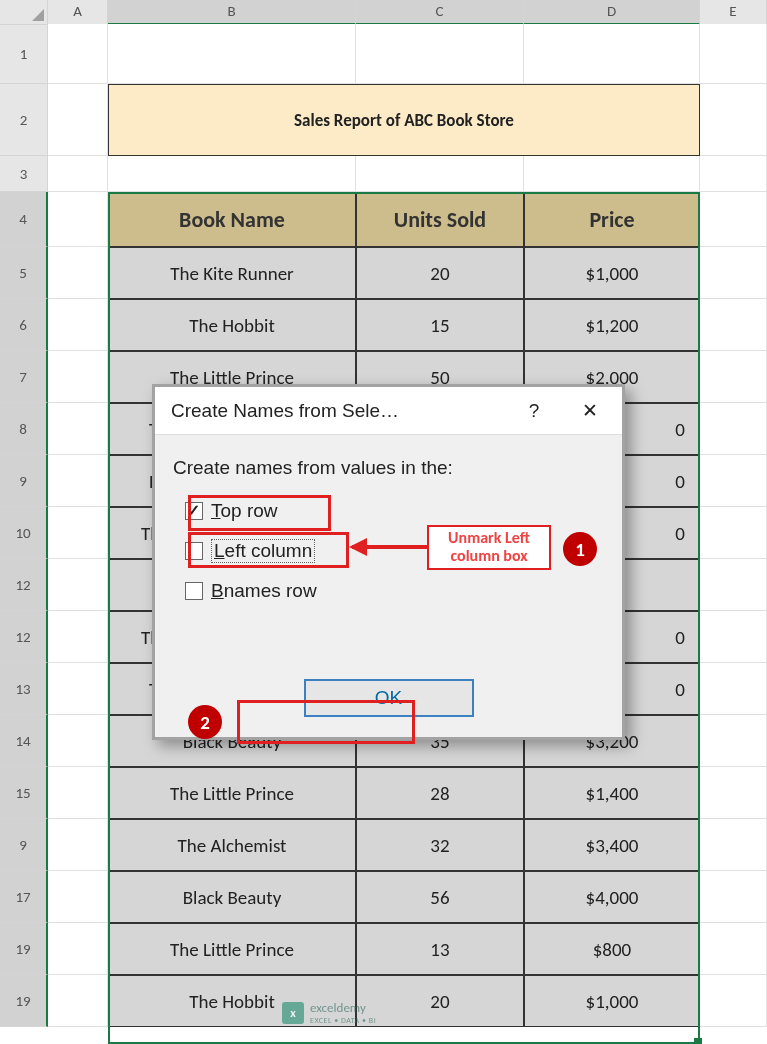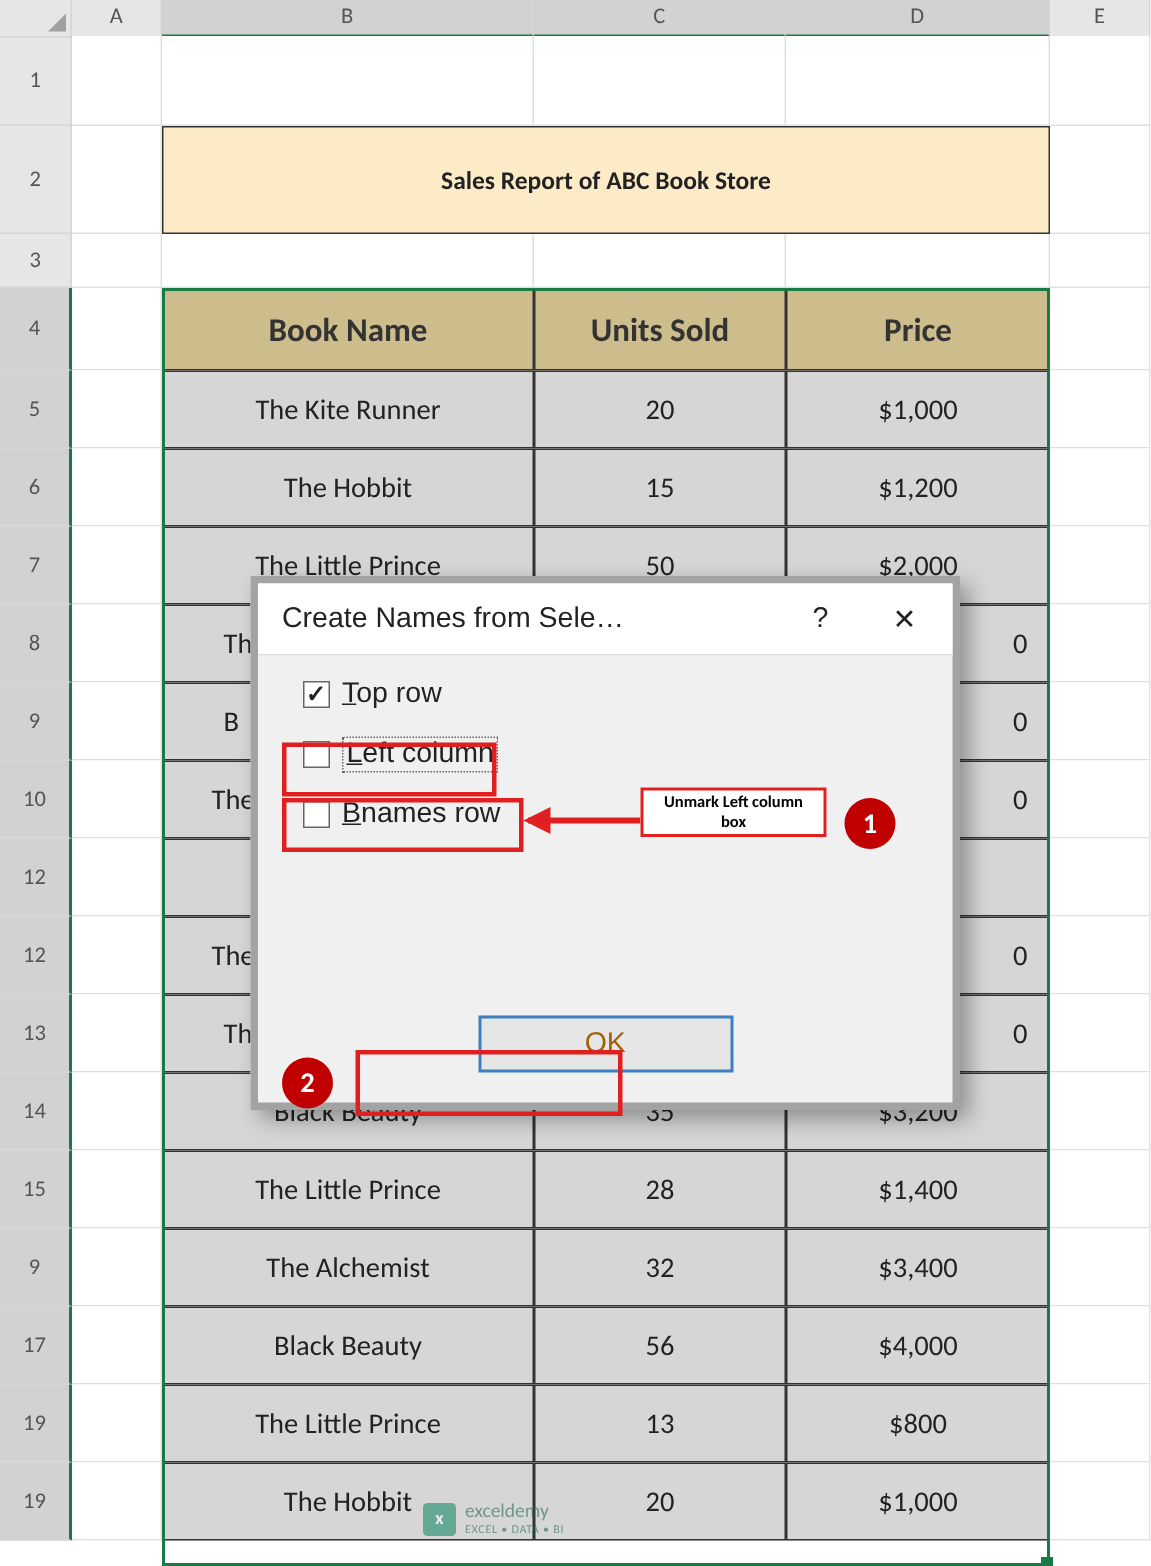--- a/index.html
+++ b/index.html
@@ -138,26 +138,26 @@
     content:"";
     position:absolute;
     right:-4px; bottom:-4px;
     width:8px; height:8px;
     background:#1a7a46;
   }
 
   
   .dialog {
     position: absolute;
-    left: 167px;
+    left: 152px;
     top: 384px;
     width: 473px;
     height: 356px;
     background: #f0f0f0;
-    border: 5px solid #a3a3a3;
+    border: 3px solid #a3a3a3;
     box-shadow: 6px 6px 14px rgba(0,0,0,.35);
     font-family: "Segoe UI", Arial, sans-serif;
     color: #222;
   }
   .dlg-titlebar {
     display: flex;
     align-items: center;
     height: 48px;
     padding: 0 4px 0 16px;
     background: #fff;
@@ -218,21 +218,21 @@
     display: flex;
     gap: 24px;
     justify-content: center;
   }
   .btn {
     width: 170px;
     height: 38px;
     background: #e6e6e6;
     border: 1px solid #999;
     font-size: 19px;
-    color: #a16207;
+    color: #0369a1;
     display: flex; align-items:center; justify-content:center;
     cursor: pointer;
   }
   .btn.default {
     border: 2px solid #3c80c2;
   }
 
   
   .redbox {
     position: absolute;
@@ -243,22 +243,22 @@
   .rbox-leftcol { left: 188px; top: 532px; width: 161px; height: 36px; }
   .rbox-ok { left: 237px; top: 700px; width: 178px; height: 44px; }
 
   .callout {
     position: absolute;
     left: 427px; top: 525px;
     width: 124px;
     padding: 2px 6px;
     border: 2px solid #e02020;
     background: #fff;
-    color: #000000;
-    font-size: 11px;
+    color: #ef4444;
+    font-size: 16px;
     font-weight: 700;
     text-align: center;
     line-height: 1.15;
   }
   .arrow {
     position: absolute;
     left: 352px; top: 545px;
     width: 75px; height: 4px;
     background: #e02020;
   }
@@ -484,20 +484,21 @@
   </div>
 </div>
 
 <div class="dialog">
   <div class="dlg-titlebar">
     <div class="dlg-title">Create Names from Sele…</div>
     <div class="dlg-icon-btn">?</div>
     <div class="dlg-icon-btn">✕</div>
   </div>
 
+  <div class="dlg-prompt">Create names from values in the:</div>
 
   <div class="options">
     <div class="opt">
       <span class="cb checked"></span>
       <span class="lbl"><u>T</u><span>op row</span></span>
     </div>
     <div class="opt dotted-focus">
       <span class="cb"></span>
       <span class="lbl"><u>L</u><span>eft column</span></span>
     </div>

